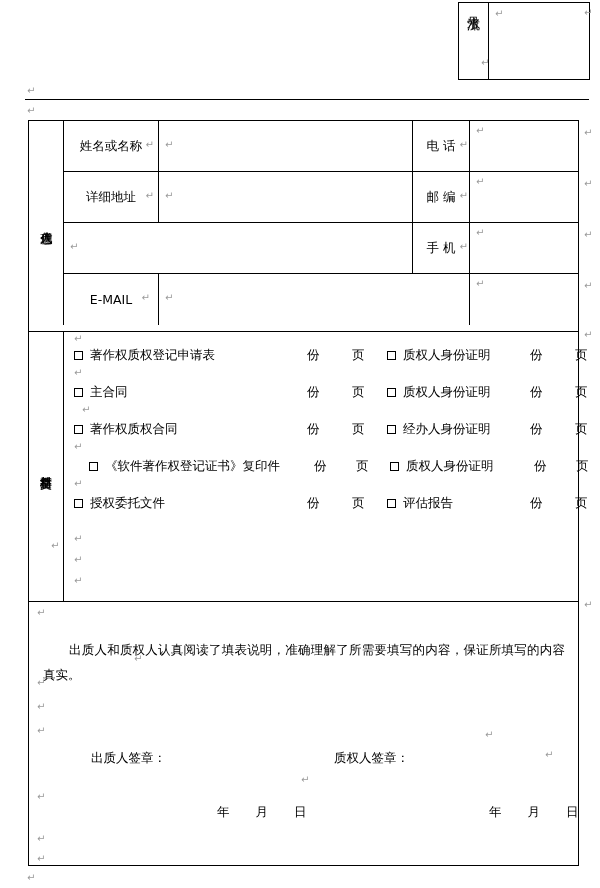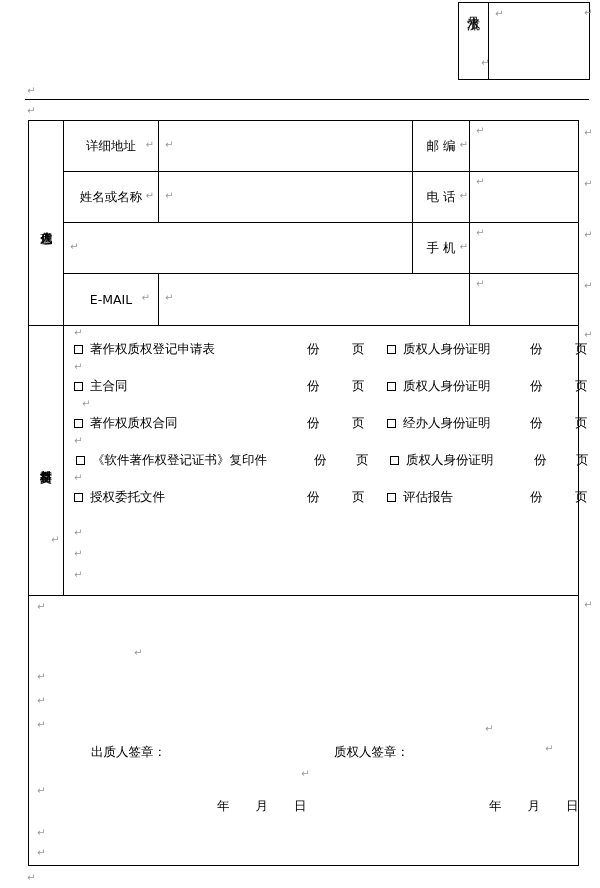--- a/index.html
+++ b/index.html
@@ -141,20 +141,21 @@
     box-sizing: border-box;
   }
 
   
   #materials-block {
     display: flex;
     height: 271px;
     border-top: 1px solid #000;
     border-bottom: 1px solid #000;
     box-sizing: border-box;
+    margin-top: 6px;
   }
   #materials-side {
     width: 35px;
     border-right: 1px solid #000;
     box-sizing: border-box;
     display: flex;
     align-items: center;
     justify-content: center;
     position: relative;
   }
@@ -184,21 +185,21 @@
     box-sizing: border-box;
     vertical-align: -1px;
     margin-right: 7px;
   }
   .c-left   { left: 10px; }
   .c-fen1   { left: 243px; }
   .c-ye1    { left: 288px; }
   .c-right  { left: 323px; }
   .c-fen2   { left: 466px; }
   .c-ye2    { left: 511px; }
-  .mat-row.narrow .c-left  { left: 12px; text-align: right; }
+  .mat-row.narrow .c-left  { left: 25px; text-align: right; }
   .mat-row.narrow .c-fen1  { left: 250px; }
   .mat-row.narrow .c-ye1   { left: 292px; }
   .mat-row.narrow .c-right { left: 326px; }
   .mat-row.narrow .c-fen2  { left: 470px; }
   .mat-row.narrow .c-ye2   { left: 512px; }
 
   
   #declaration-block {
     position: relative;
     height: 273px;
@@ -245,45 +246,45 @@
 <div id="main-table">
 
   <div class="agent-block">
     <div class="agent-side">
       <span class="vtext">代理人信息</span>
     </div>
     <div class="agent-rows">
 
       <div class="agent-row">
         <div class="cell-label">
+          <span class="lbl">姓名或名称</span>
+          <span class="pilcrow" style="right:4px; top:19px;"></span>
+        </div>
+        <div class="cell-input">
+          <span class="pilcrow" style="left:6px; top:19px;"></span>
+        </div>
+        <div class="cell-label2">
+          <span class="lbl">电 话</span>
+          <span class="pilcrow" style="right:1px; top:19px;"></span>
+        </div>
+        <div class="cell-input2">
+          <span class="pilcrow" style="left:6px; top:5px;"></span>
+        </div>
+      </div>
+
+      <div class="agent-row">
+        <div class="cell-label">
           <span class="lbl">详细地址</span>
           <span class="pilcrow" style="right:4px; top:19px;"></span>
         </div>
         <div class="cell-input">
           <span class="pilcrow" style="left:6px; top:19px;"></span>
         </div>
         <div class="cell-label2">
           <span class="lbl">邮 编</span>
-          <span class="pilcrow" style="right:1px; top:19px;"></span>
-        </div>
-        <div class="cell-input2">
-          <span class="pilcrow" style="left:6px; top:5px;"></span>
-        </div>
-      </div>
-
-      <div class="agent-row">
-        <div class="cell-label">
-          <span class="lbl">姓名或名称</span>
-          <span class="pilcrow" style="right:4px; top:19px;"></span>
-        </div>
-        <div class="cell-input">
-          <span class="pilcrow" style="left:6px; top:19px;"></span>
-        </div>
-        <div class="cell-label2">
-          <span class="lbl">电 话</span>
           <span class="pilcrow" style="right:1px; top:19px;"></span>
         </div>
         <div class="cell-input2">
           <span class="pilcrow" style="left:6px; top:5px;"></span>
         </div>
       </div>
 
       <div class="agent-row">
         <div class="cell-input">
           <span class="pilcrow" style="left:6px; top:19px;"></span>
@@ -372,20 +373,21 @@
       </div>
 
       <span class="pilcrow" style="left:10px; top:202px;"></span>
       <span class="pilcrow" style="left:10px; top:223px;"></span>
       <span class="pilcrow" style="left:10px; top:244px;"></span>
     </div>
   </div>
 
   <div id="declaration-block">
     <span class="pilcrow" style="left:8px; top:6px;"></span>
+    <p id="declaration-text">出质人和质权人认真阅读了填表说明，准确理解了所需要填写的内容，保证所填写的内容真实。</p>
     <span class="pilcrow" style="left:105px; top:52px;"></span>
     <span class="pilcrow" style="left:8px; top:76px;"></span>
     <span class="pilcrow" style="left:8px; top:100px;"></span>
     <span class="pilcrow" style="left:8px; top:124px;"></span>
 
     <span class="pilcrow" style="left:456px; top:128px;"></span>
     <span class="sig-line" id="sig-pledgor">出质人签章：</span>
     <span class="sig-line" id="sig-pledgee">质权人签章：</span>
     <span class="pilcrow" style="left:516px; top:148px;"></span>
     <span class="pilcrow" style="left:272px; top:173px;"></span>

